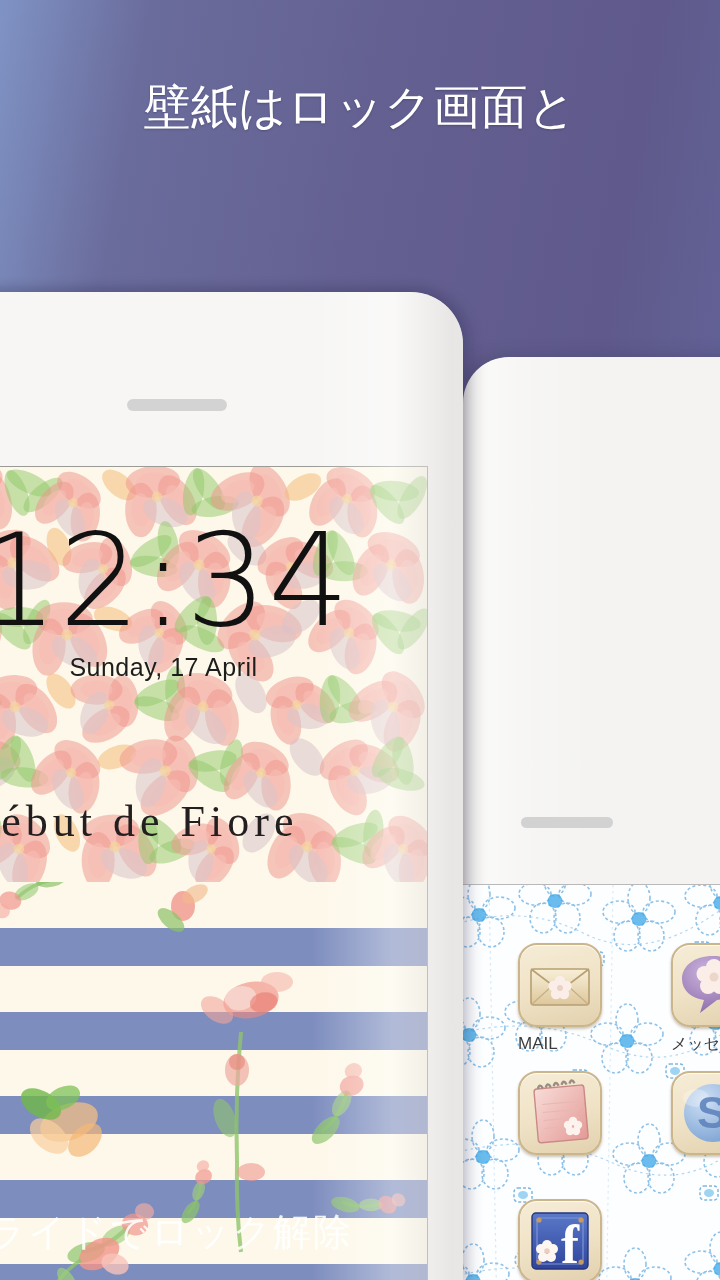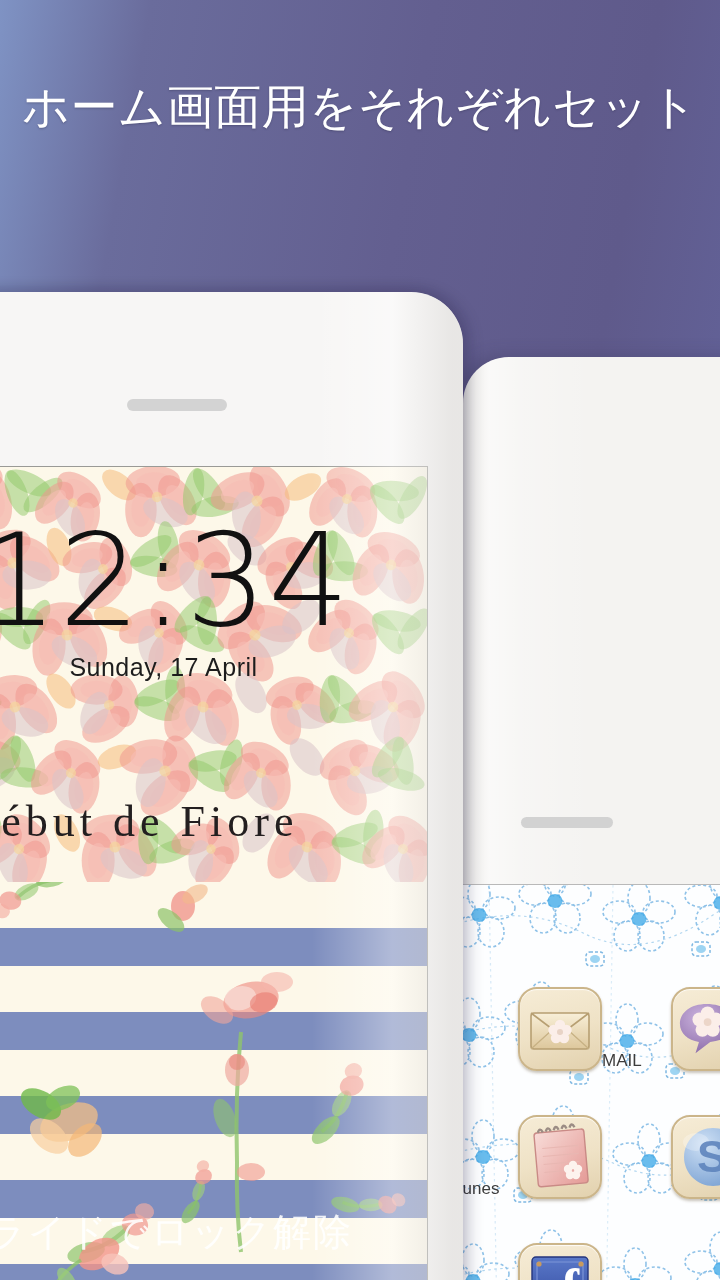--- a/index.html
+++ b/index.html
@@ -70,21 +70,21 @@
   
   #app-grid {
     position: absolute; left: -98px; top: 58px;
     width: 460px;
     display: grid;
     grid-template-columns: repeat(3, 153px);
     grid-auto-rows: 128px;
   }
   .app-cell {
     position: relative;
-    display: flex; align-items: flex-end;
+    display: flex; flex-direction: column; align-items: flex-start;
   }
   .app-icon {
     width: 84px; height: 84px;
     border-radius: 19px;
     background: linear-gradient(165deg, #f6ecd6 0%, #efe2c6 52%, #e2d1ae 100%);
     border: 2px solid #cbb58a;
     box-shadow: 0 2px 3px rgba(90,70,40,.32), inset 0 1px 1px rgba(255,255,255,.85);
     display: flex; align-items: center; justify-content: center;
     position: relative; overflow: hidden;
   }
@@ -191,21 +191,21 @@
 
   
   .ic { display:block; }
 </style>
 </head>
 <body>
 
 <div id="stage">
 
   <div id="header">
-    <div class="hline">ホーム画面用をそれぞれセット</div>
+    <div class="hline">壁紙はロック画面と</div>
   </div>
 
   <div id="phone-right">
     <div class="bezel-sheen"></div>
     <div id="speaker-right"></div>
 
     <div id="screen-right">
 
       <div class="daisy-bg">
         <svg width="330" height="760" viewBox="0 0 330 760" class="floral-svg">

